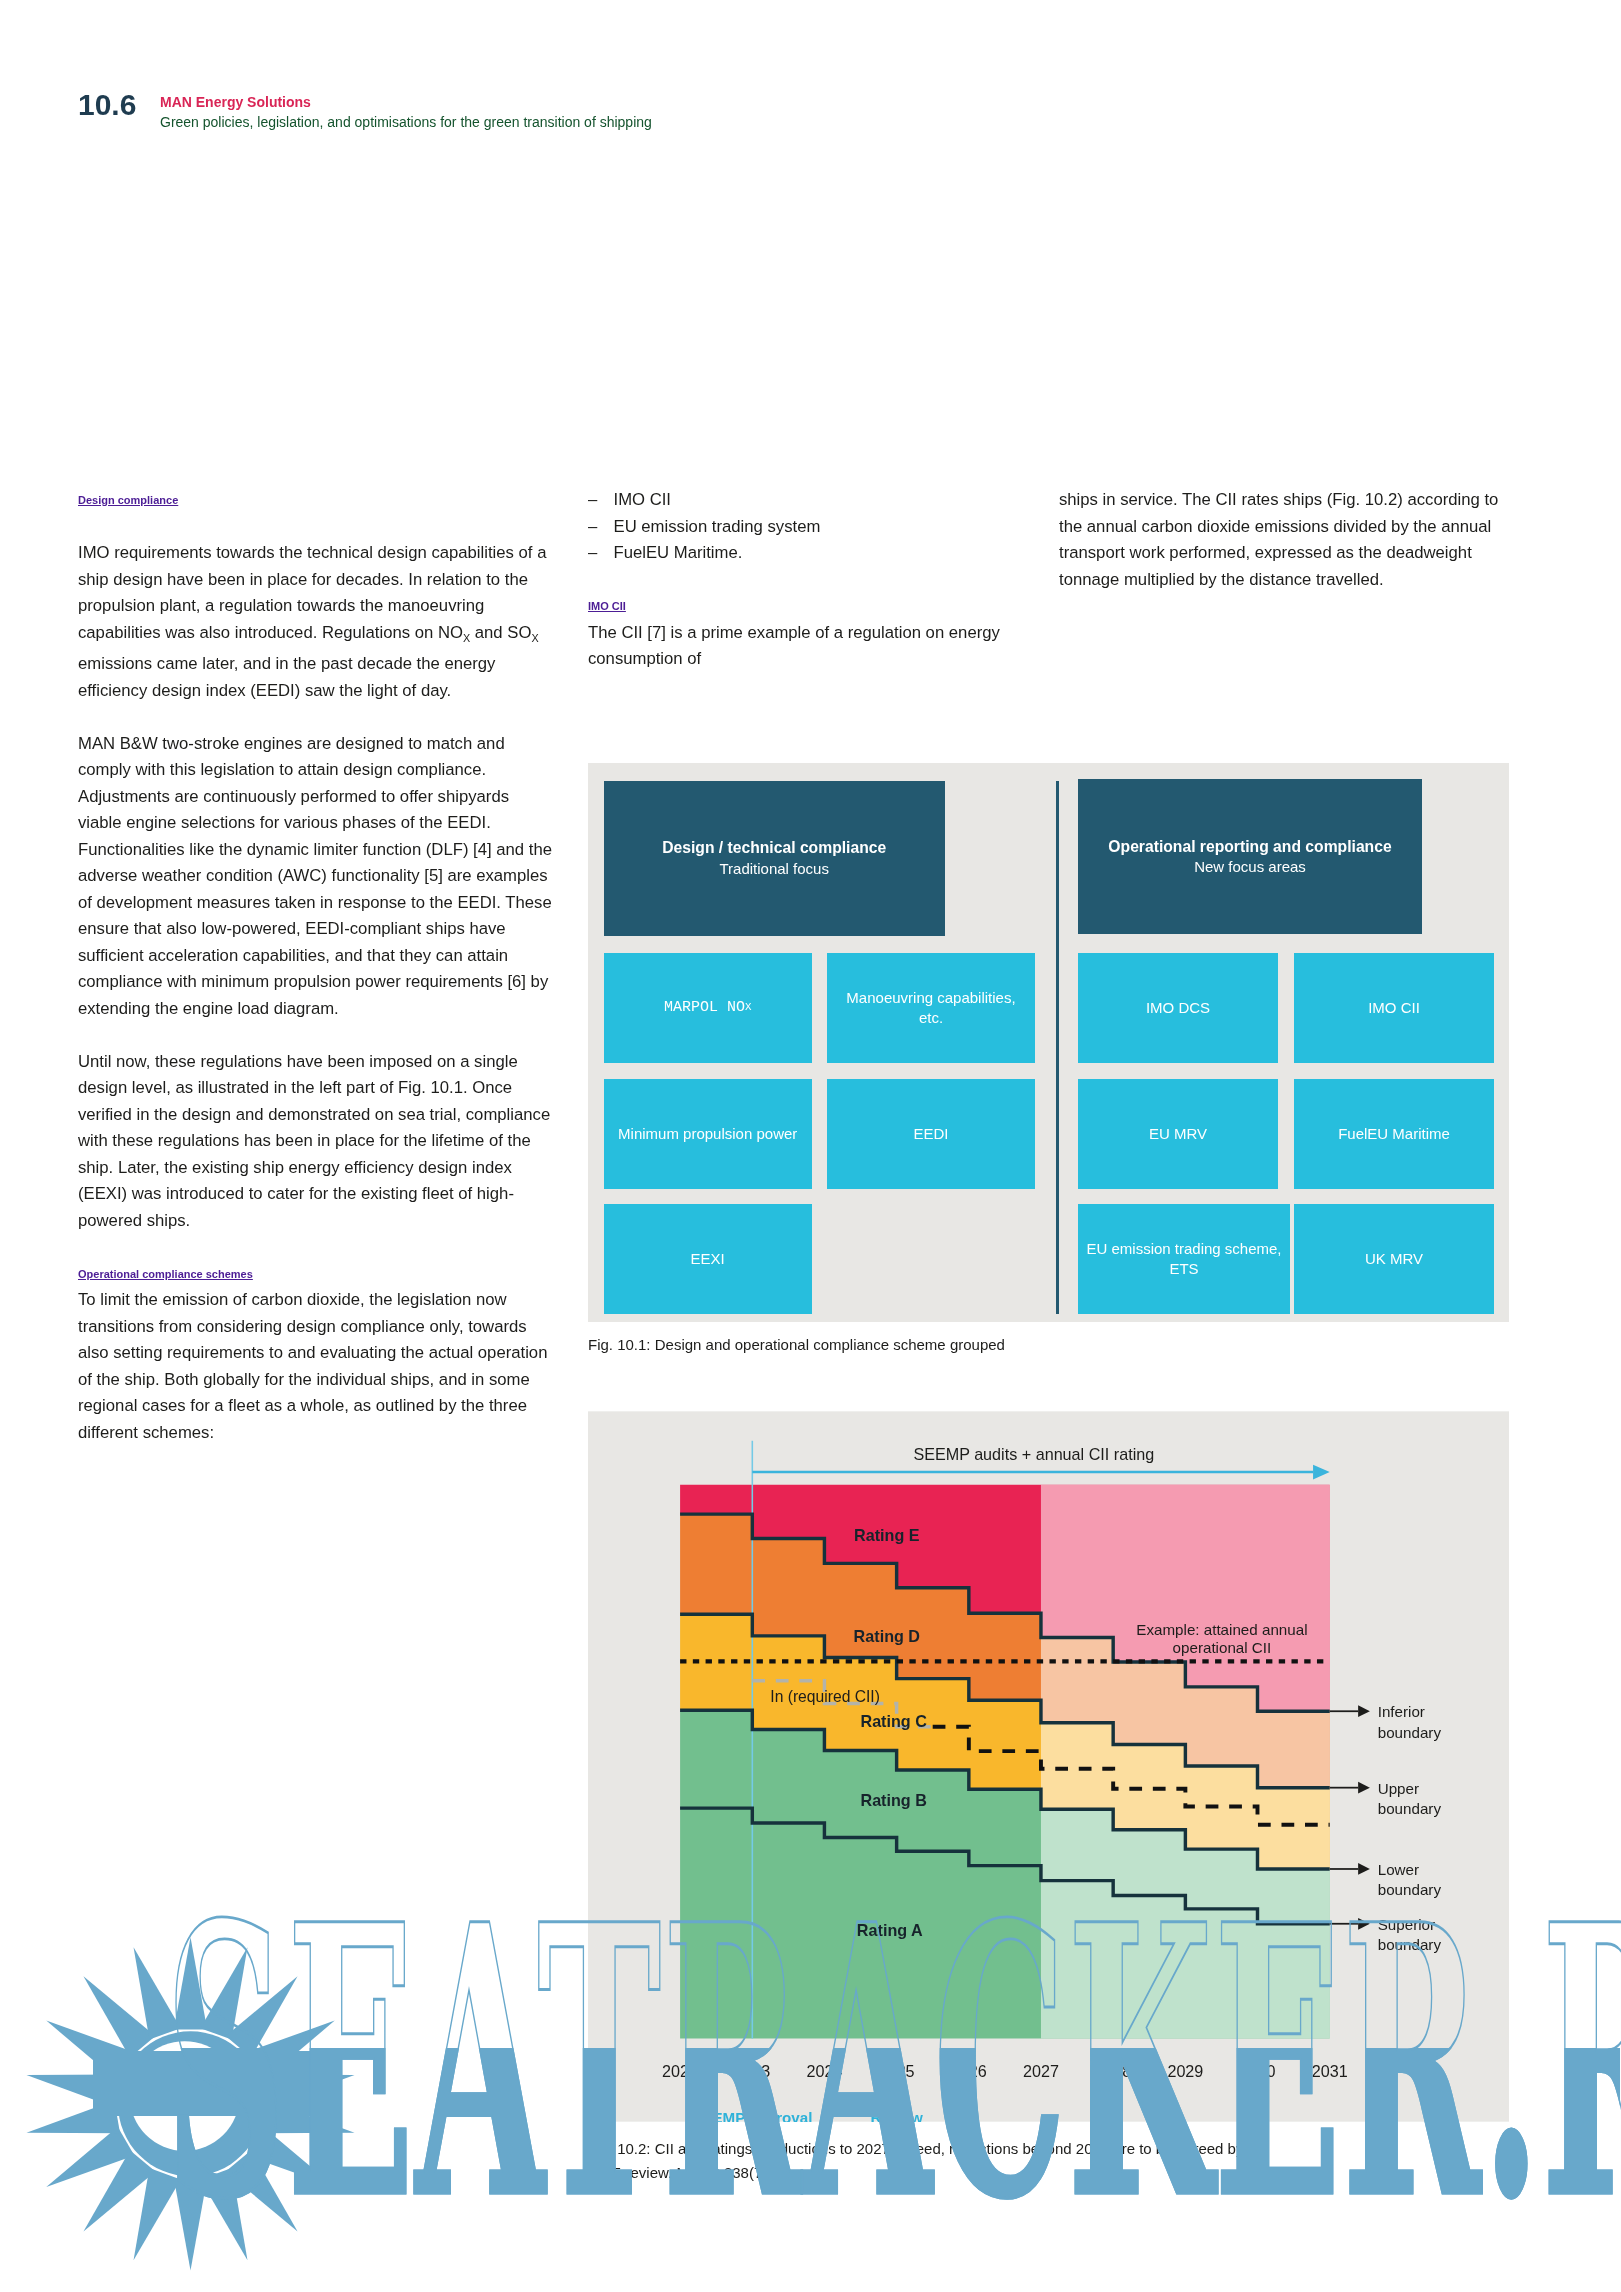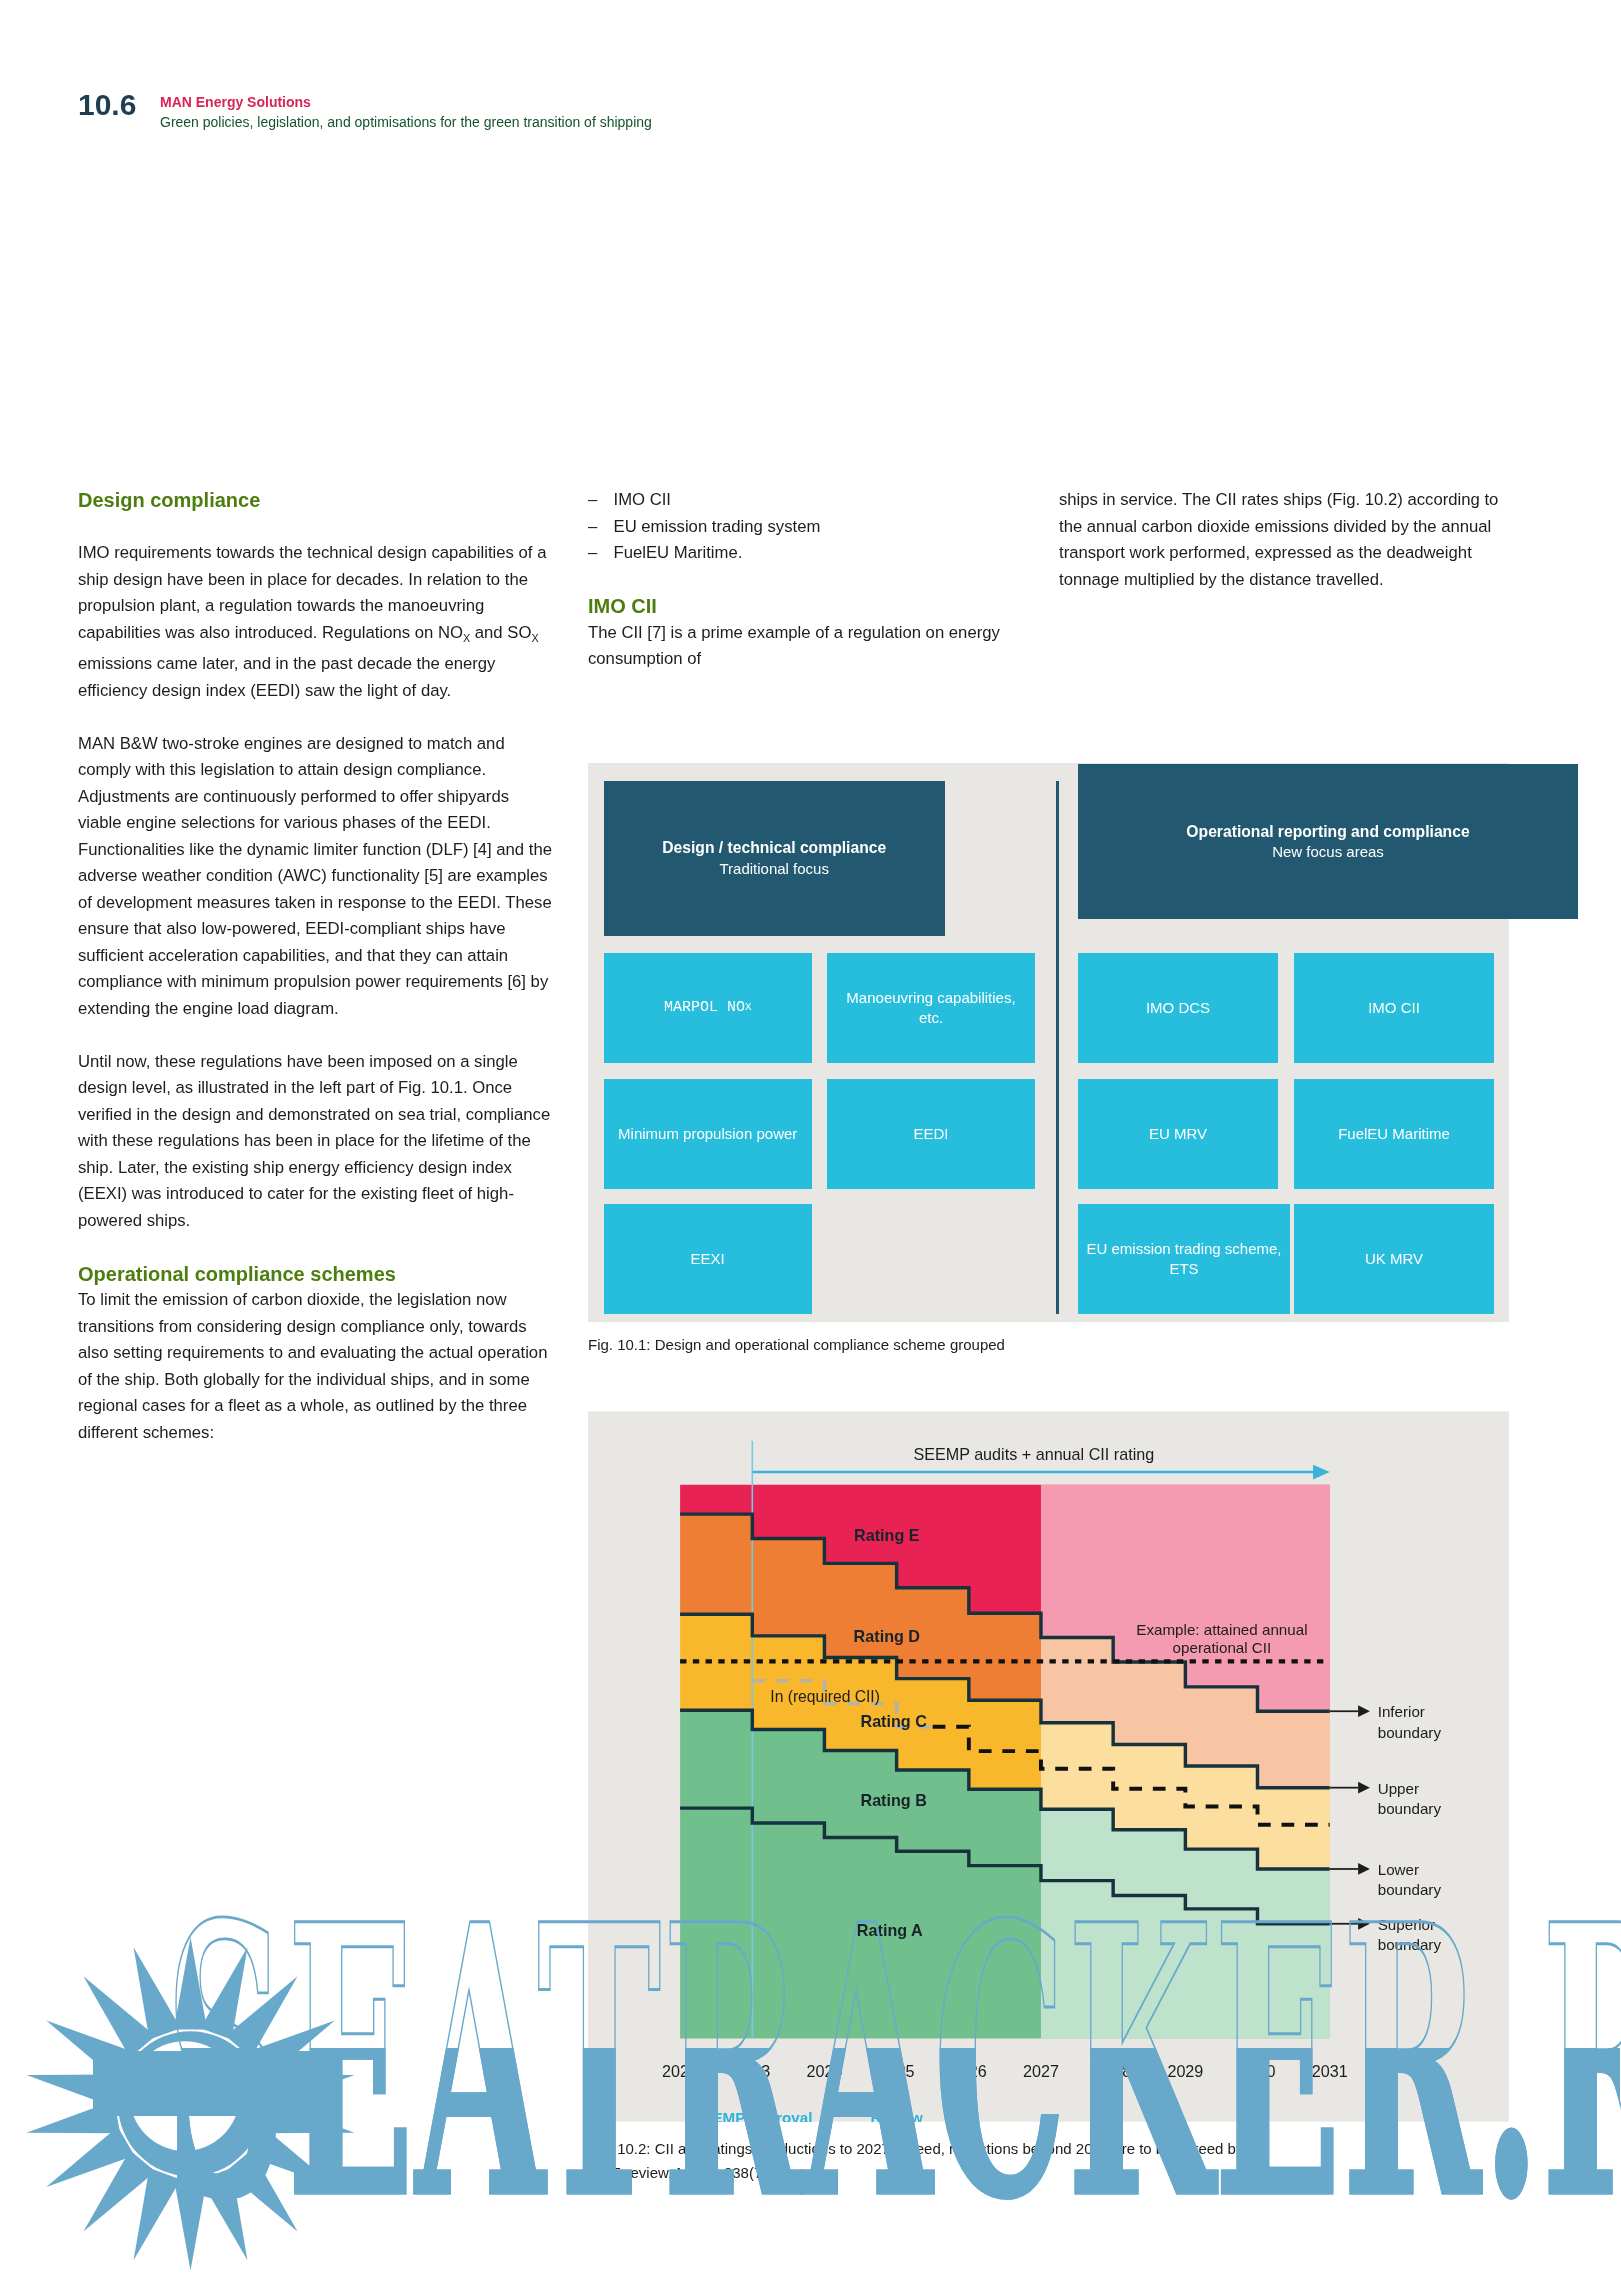--- a/index.html
+++ b/index.html
@@ -13,21 +13,21 @@
   .hdr-sub   { position:absolute; left:160px; top:114px; font-size:14px; font-weight:400; color:#14532d; }
 
   .page-title { position:absolute; left:78px; top:377px; font-size:27.4px; font-weight:700; color:#d92556; }
 
   
   .col { position:absolute; top:487px; font-size:16.7px; line-height:26.5px; color:#1d1d1b; }
   .col-1 { left:78px;  width:474px; }
   .col-2 { left:588px; width:449px; }
   .col-3 { left:1059px; width:453px; }
   .col p { margin-bottom:26.5px; }
-  .col h3 { font-size:20px; line-height:26.5px; font-weight:700; color:#4d7c0f; margin-bottom:26.5px; }
+  .col h3 { font-size:11px; line-height:26.5px; font-weight:700; color:#4c1d95; margin-bottom:26.5px;text-decoration:underline; }
   .col h3.tight { margin-bottom:0; }
   .bullet { display:flex; }
   .bullet .dash { width:25.5px; flex:0 0 25.5px; }
   sub { font-size:10.8px; }
 
   
   .fig1 { position:absolute; left:588px; top:763px; width:921px; height:559px; background:#e8e7e4; }
   .fig1-header { position:absolute; background:#235970; color:#ffffff; display:flex; flex-direction:column;
                  align-items:center; justify-content:center; text-align:center; }
   .fig1-header .t1 { font-size:15.7px; font-weight:700; }
@@ -91,21 +91,21 @@
 
   <div class="col col-3">
     <p>ships in service. The CII rates ships (Fig. 10.2) according to the annual carbon dioxide emissions divided by the annual transport work performed, expressed as the deadweight tonnage multiplied by the distance travelled.</p>
   </div>
 
   <div class="fig1" id="fig1">
     <div class="fig1-header" style="left:15.7px; top:17.6px; width:341px; height:155px;">
       <div class="t1">Design / technical compliance</div>
       <div class="t2">Traditional focus</div>
     </div>
-    <div class="fig1-header" style="left:490px; top:1px; width:500px; height:155px;text-align:center;">
+    <div class="fig1-header" style="left:490px; top:16px; width:344px; height:155px;text-align:center;">
       <div class="t1">Operational reporting and compliance</div>
       <div class="t2">New focus areas</div>
     </div>
     <div class="fig1-sep"></div>
 
   <div class="fig1-box" style="left: 15.7px; top: 190px; width: 208px; height: 110px; font-family: Liberation Mono, monospace;">MARPOL NO<sub>X</sub></div>
       <div class="fig1-box" style="left: 239px; top: 190px; width: 208px; height: 110px;">Manoeuvring capabilities, etc.</div>
       <div class="fig1-box" style="left: 15.7px; top: 316px; width: 208px; height: 110px;">Minimum propulsion power</div>
       <div class="fig1-box" style="left: 239px; top: 316px; width: 208px; height: 110px;">EEDI</div>
       <div class="fig1-box" style="left: 15.7px; top: 441px; width: 208px; height: 110px;">EEXI</div>

